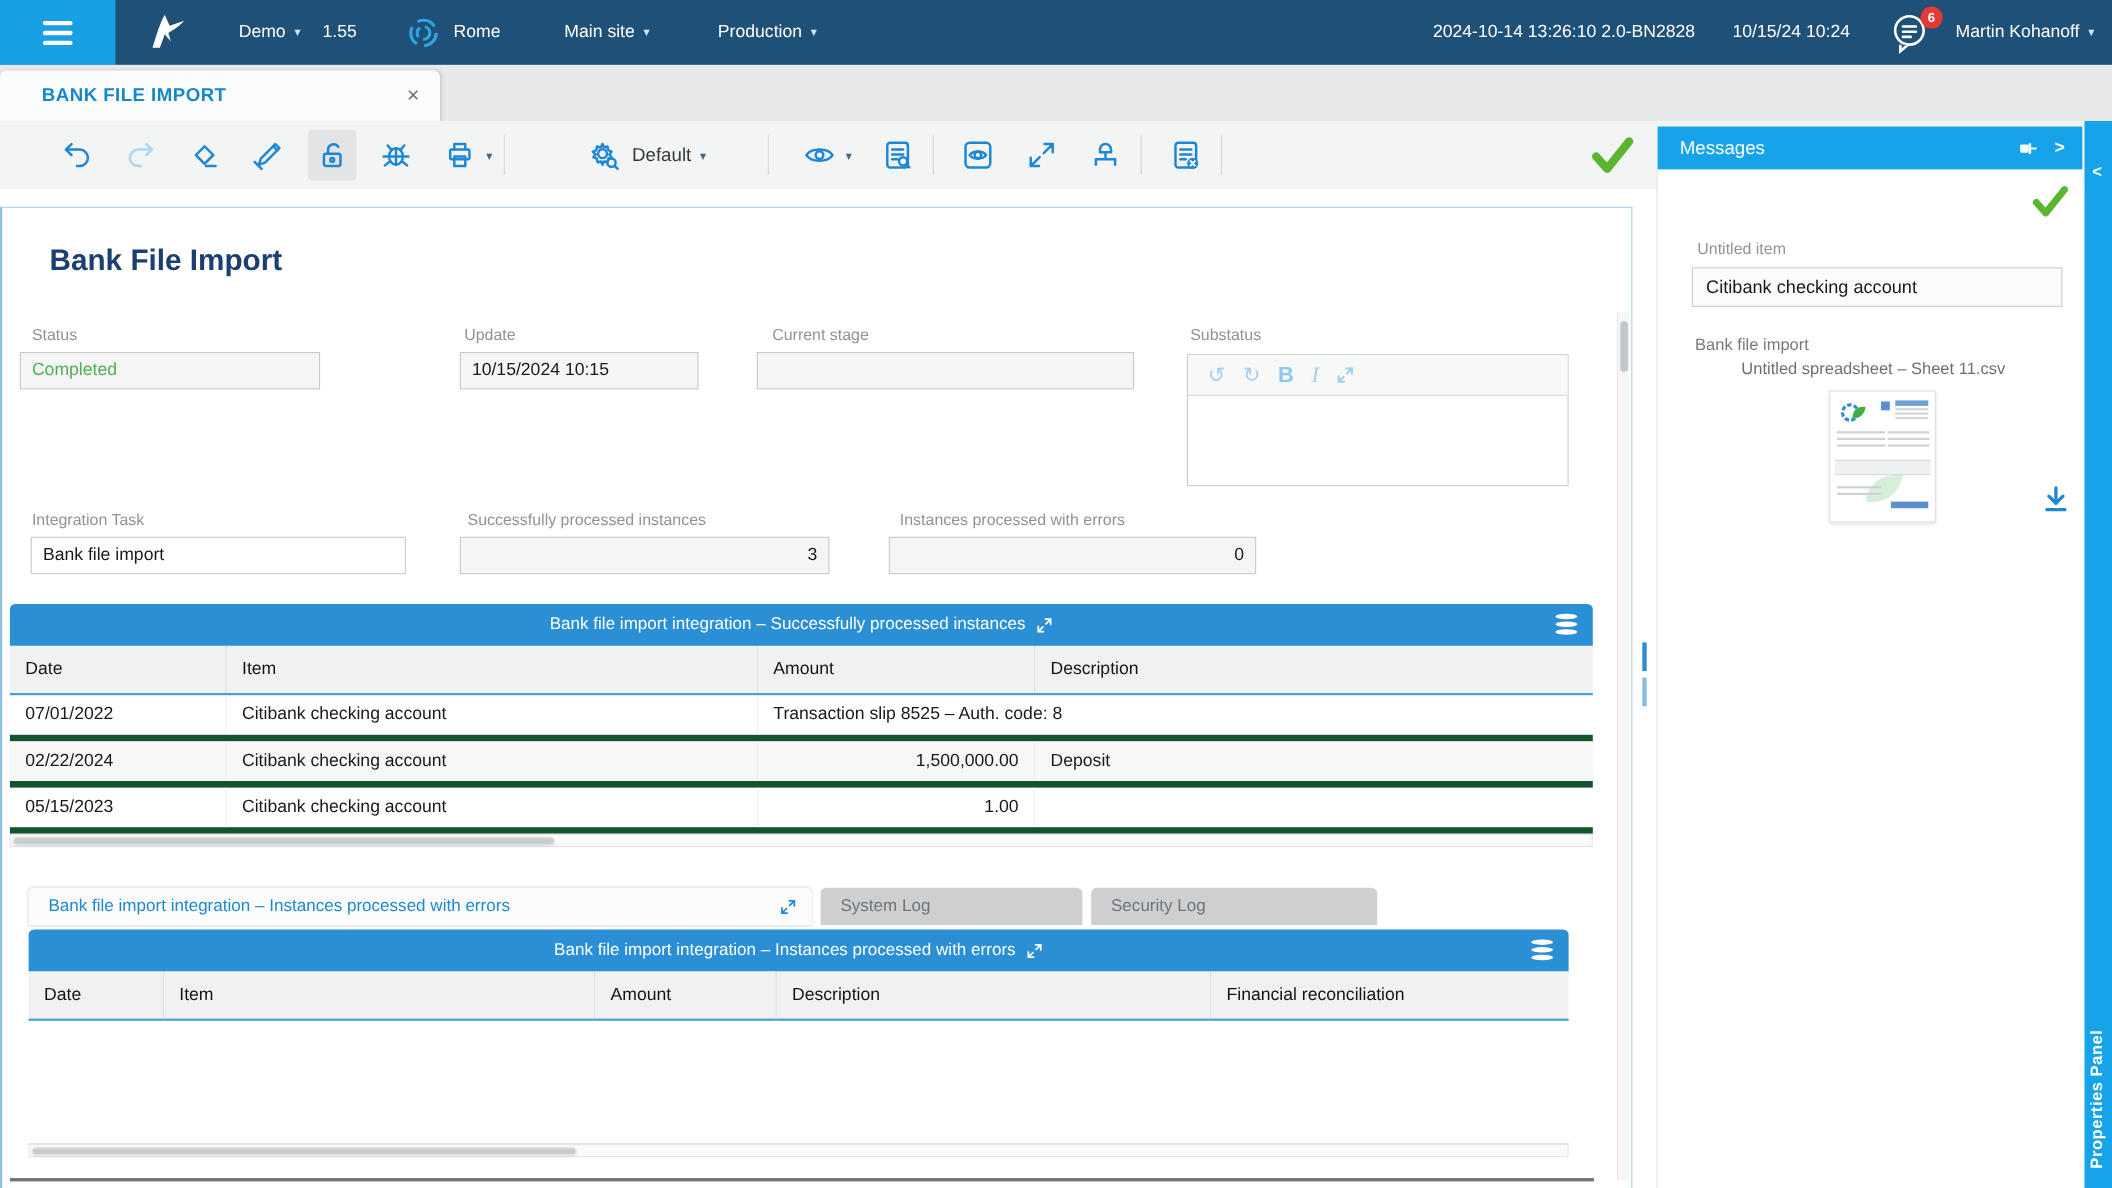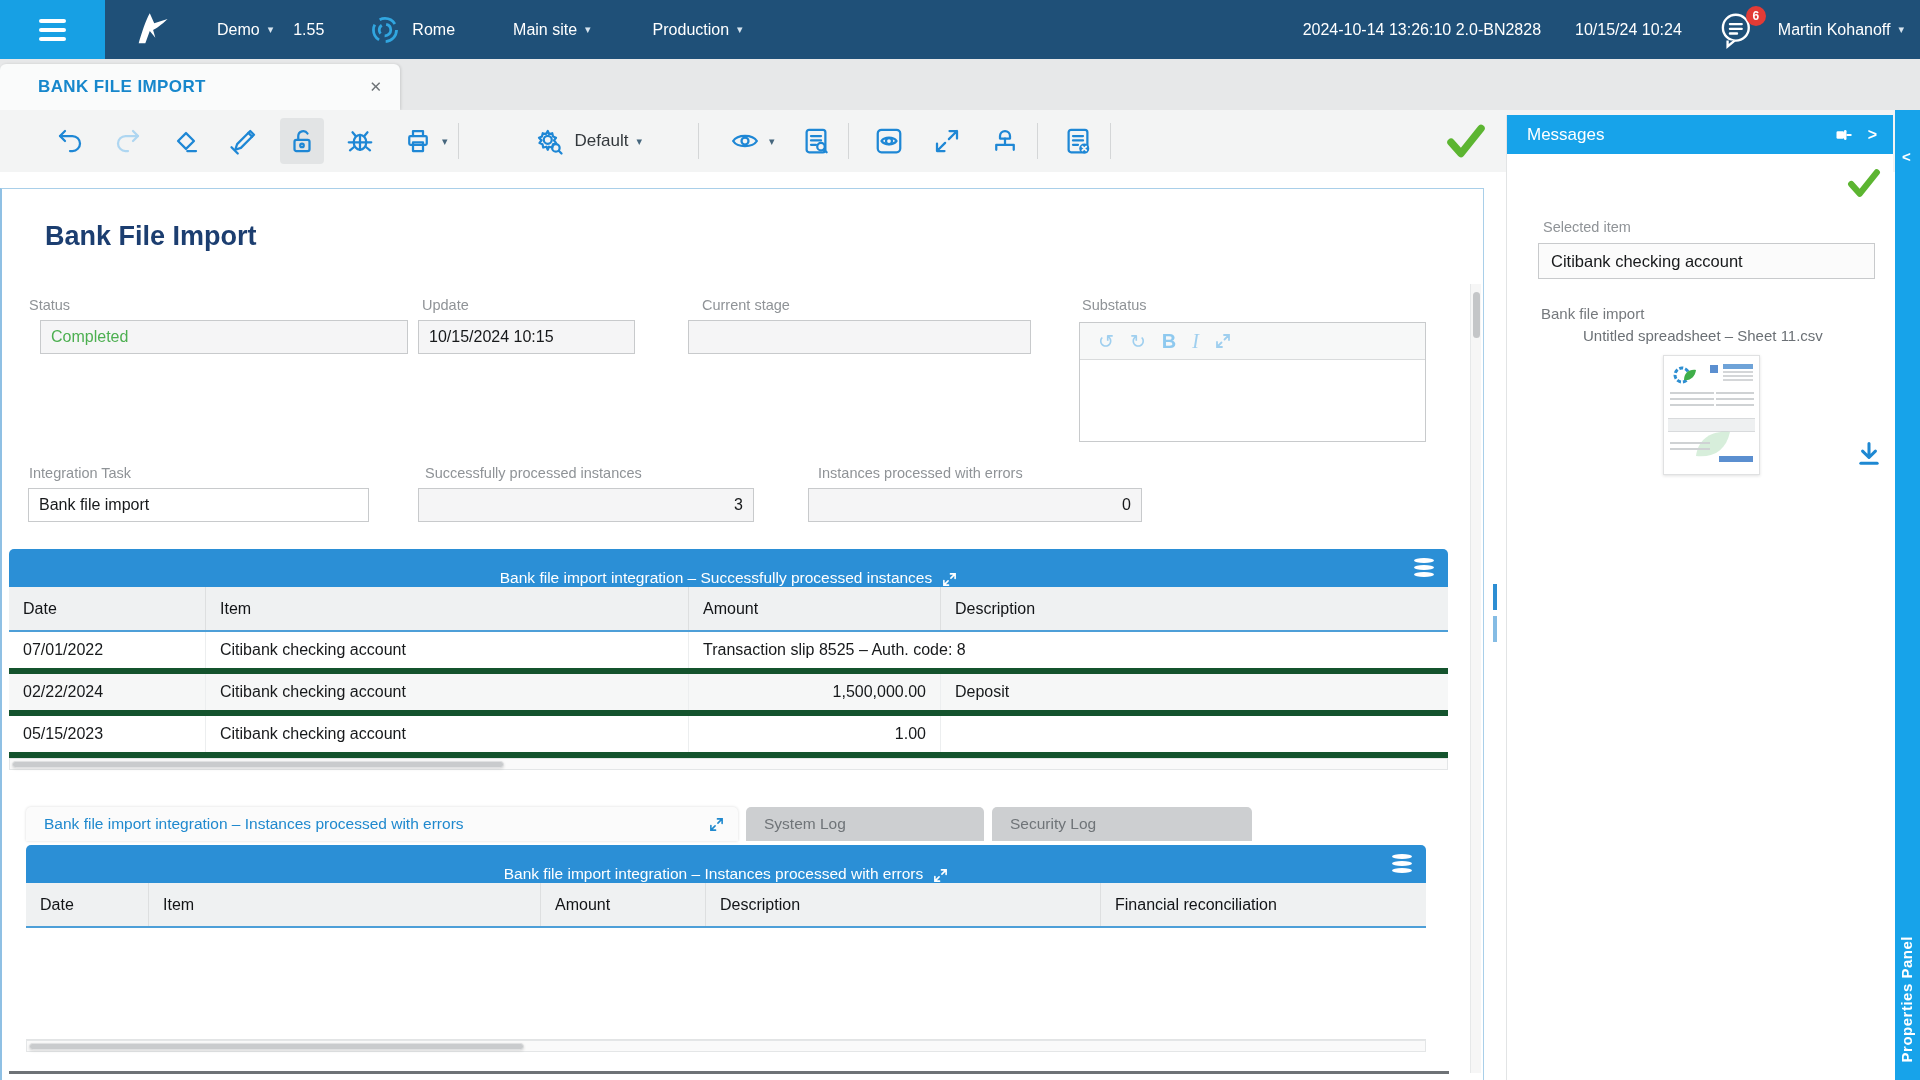--- a/index.html
+++ b/index.html
@@ -46,21 +46,21 @@
   .green { color:#4caf50; }
   .substatus { position:absolute; left:1077px; top:133px; width:347px; height:120px; border:1px solid #c8cacc; background:#fff; }
   .ss-bar { height:37px; background:#f7f8f8; border-bottom:1px solid #d9dbdc; display:flex; align-items:center; gap:16px; padding-left:18px; color:#9fcfef; font-size:19px; }
   .ss-bar .b { font-weight:bold; color:#8ec9ef; font-size:20px; }
   .ss-bar .i { font-style:italic; font-family:"Liberation Serif",serif; font-size:20px; }
   .ss-bar svg { width:16px; height:16px; stroke:#9fcfef; stroke-width:1.8; fill:none; stroke-linecap:round; }
   .ss-text { padding:8px 12px; font-size:16px; color:#2e3338; line-height:1.45; }
 
   
   .tbl { position:absolute; background:#fff; }
-  .blue-head { height:38px; background:#2b8fd6; border-radius:5px 5px 0 0; display:flex; align-items:flex-end; justify-content:center; position:relative; color:#fff; font-size:15.5px; }
+  .blue-head { height:38px; background:#2b8fd6; border-radius:5px 5px 0 0; display:flex; align-items:center; justify-content:center; position:relative; color:#fff; font-size:15.5px; }
   .blue-head .xp { margin-left:10px; width:15px; height:15px; stroke:#fff; stroke-width:1.7; fill:none; stroke-linecap:round; cursor:pointer; }
   .db-icon { position:absolute; right:14px; top:9px; width:20px; display:flex; flex-direction:column; gap:2px; cursor:pointer; }
   .db-icon span { height:5px; background:#fff; border-radius:50%; }
   .thead { display:flex; background:#eff1f2; border-bottom:2px solid #4d9fd8; height:45px; align-items:center; }
   .tcell { padding-left:14px; font-size:16px; overflow:hidden; white-space:nowrap; flex:0 0 auto; }
   .tcell.h { color:#121417; height:100%; display:flex; align-items:center; border-right:1px solid #dddfe0; cursor:pointer; }
   .trow { display:flex; height:42px; align-items:center; border-bottom:6px solid #14532d; color:#17191b; cursor:pointer; }
   .trow.alt { background:#f6f7f7; }
   .trow .tcell { border-right:1px solid #eceeef; height:100%; display:flex; align-items:center; }
   .t1 .c0{width:197px} .t1 .c1{width:483px} .t1 .c2{width:252px} .t1 .c3{flex:1; border-right:none}
@@ -286,21 +286,21 @@
     <div class="tsep"></div>
   </div>
   <svg class="save-check" viewBox="0 0 32 30">
     <polyline points="4,16 12,25 28,5"></polyline>
   </svg>
 
   <div class="main-panel">
     <h1 class="page-title">Bank File Import</h1>
 
     <span class="fld-label" style="left:27px; top:108px">Status</span>
-    <div class="fld" style="left:38px; top:131px; width:368px">
+    <div class="fld" style="left:16px; top:131px; width:273px">
       <span class="green">Completed</span>
     </div>
 
     <span class="fld-label" style="left:420px; top:108px">Update</span>
     <div class="fld" style="left:416px; top:131px; width:217px">
       <span>10/15/2024 10:15</span>
     </div>
 
     <span class="fld-label" style="left:700px; top:108px">Current stage</span>
     <div class="fld" style="left:686px; top:131px; width:343px">
@@ -435,21 +435,21 @@
             <rect x="5" y="2" width="6" height="6" rx="1" fill="#fff"></rect>
             <rect x="4" y="8" width="8" height="2" rx="1" fill="#fff"></rect>
             <path d="M8 10 v4" stroke="#fff" stroke-width="1.6"></path>
           </g>
       </svg>
       <span class="chev">&gt;</span>
     </div>
     <svg class="msg-check" viewBox="0 0 32 30">
       <polyline points="4,16 12,25 28,5"></polyline>
     </svg>
-    <span class="msg-label" style="left:36px; top:104px">Selected item</span>
+    <span class="msg-label" style="left:36px; top:104px">Untitled item</span>
     <div class="msg-input">
       <span>Citibank checking account</span>
     </div>
     <span class="msg-group">Bank file import</span>
     <span class="msg-file">Untitled spreadsheet – Sheet 11.csv</span>
 
     <div class="thumb">
       <svg class="logo" width="26" height="22" viewBox="0 0 26 22">
         <circle cx="10" cy="11" r="7" fill="none" stroke="#2e8fd2" stroke-width="3" stroke-dasharray="4 2"></circle>
         <path d="M12 16 C12 9 17 5 24 6 C23 13 18 17 12 16 Z" fill="#3fae49"></path>

